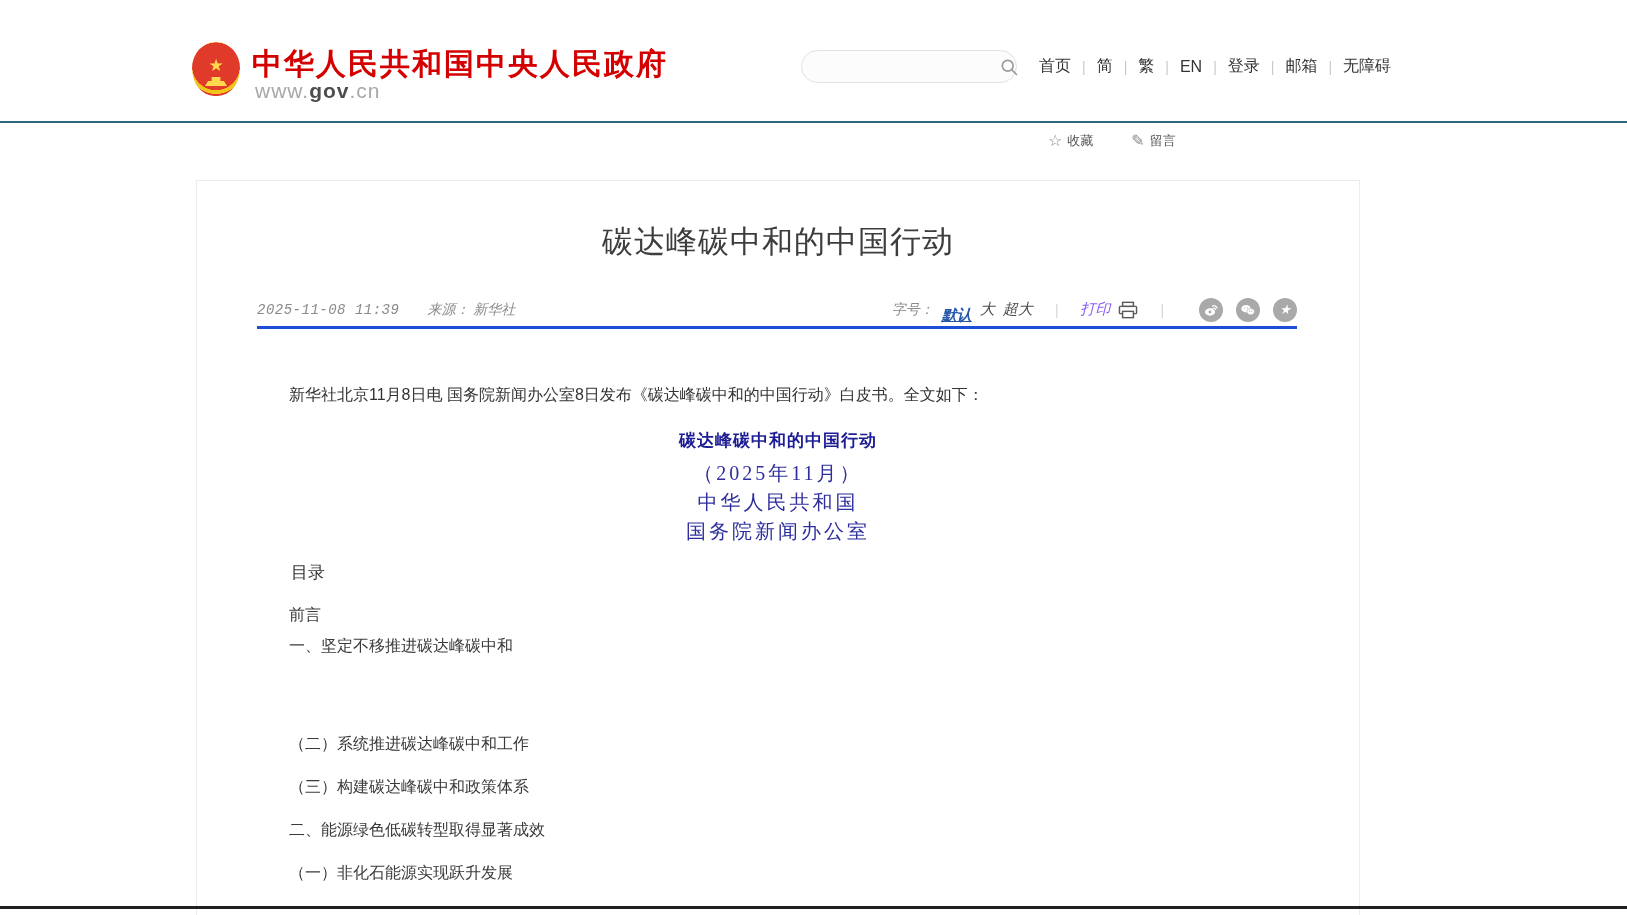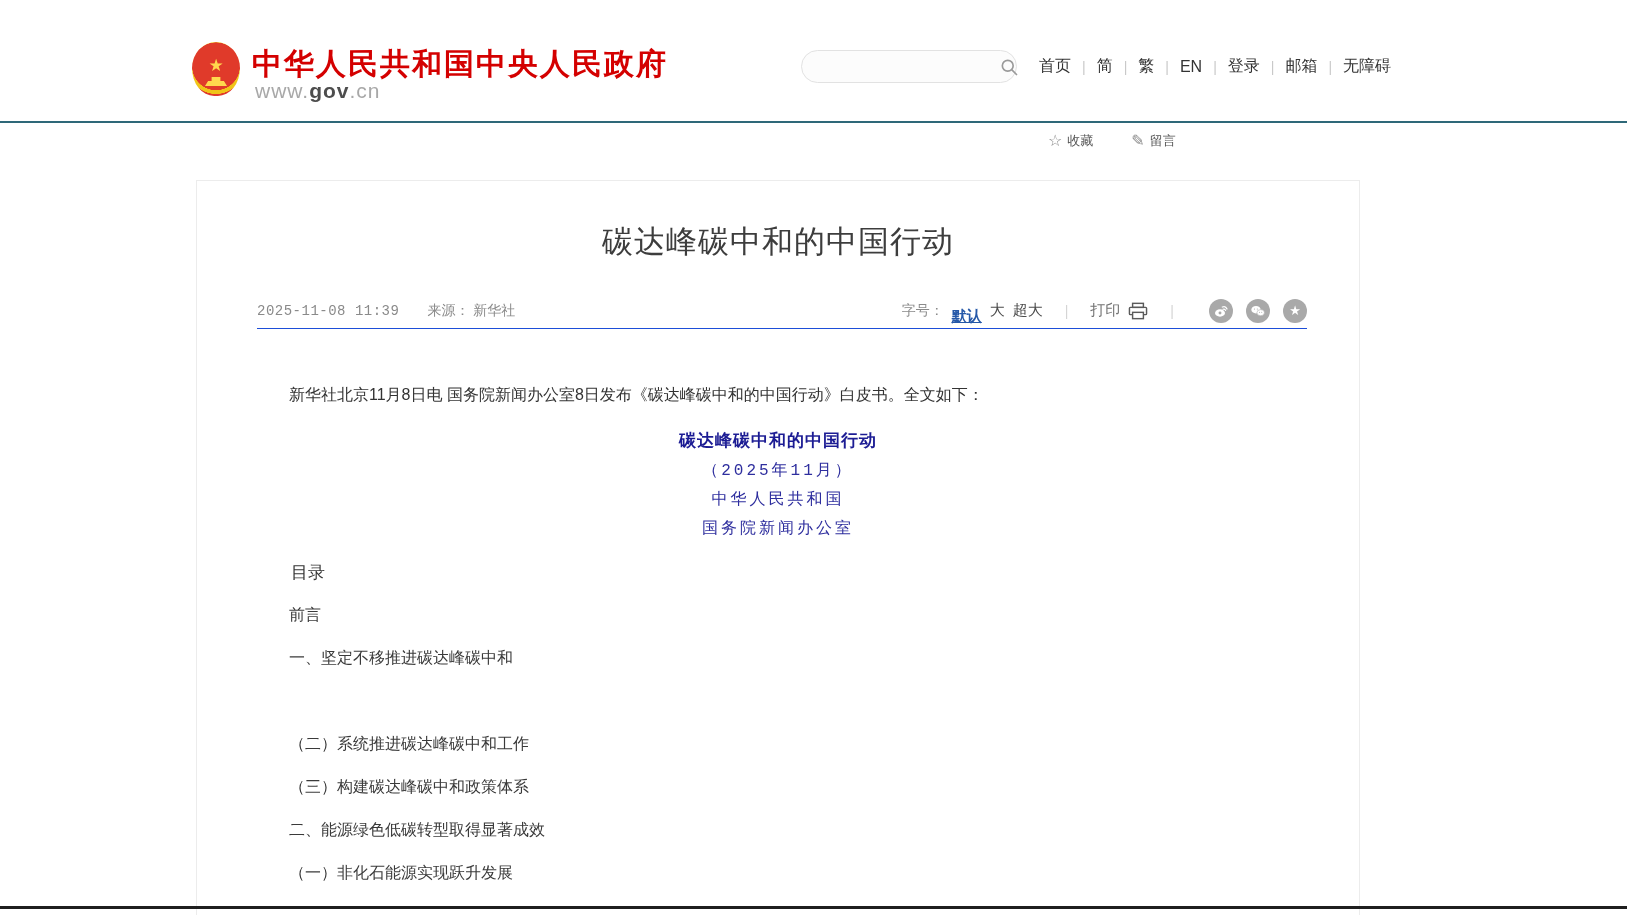--- a/index.html
+++ b/index.html
@@ -39,43 +39,43 @@
            font-size:13px; color:#555; }
   .tools .tool { display:flex; align-items:center; cursor:pointer; margin-right:38px; }
   .tools .tico { font-size:16px; color:#8a8a8a; margin-right:5px; line-height:1; }
 
   
   .content-box { position:absolute; left:196px; top:180px; width:1164px; height:760px;
                  background:#fff; border:1px solid #ececec; }
   .art-title { position:absolute; top:40px; left:0; width:100%; text-align:center;
                font-size:31px; color:#3d3d3d; font-weight:500; letter-spacing:1px; }
 
-  .meta { position:absolute; top:112px; left:60px; right:52px; height:36px;
-          border-bottom:1px solid #1d4ed8; display:flex; align-items:center;
-          font-size:14px; color:#8a8a8a; }
+  .meta { position:absolute; top:112px; left:60px; right:62px; height:36px;
+          border-bottom:3px solid #1d4ed8; display:flex; align-items:center;
+          font-size:14px; color:#8a8a8a;font-style:italic; }
   .meta .date { font-family:"Liberation Mono", monospace; letter-spacing:0.5px; }
   .meta .srcgrp { margin-left:28px; }
   .meta .right { margin-left:auto; display:flex; align-items:center; }
   .fs-label { color:#8a8a8a; }
   .fs-opt { margin-left:8px; cursor:pointer; color:#4c4c4c; font-size:15px; }
   .fs-opt.active { color:#2558a8; font-weight:700; text-decoration:underline;margin-top:12px; }
   .meta .vsep { color:#d5d5d5; margin:0 22px; }
-  .print { display:flex; align-items:center; color:#737373; font-size:15px; cursor:pointer; }
+  .print { display:flex; align-items:center; color:#8b5cf6; font-size:15px; cursor:pointer; }
   .print svg { margin-left:8px; }
   .share { display:flex; align-items:center; }
   .share .bubble { width:24px; height:24px; border-radius:50%; background:#a9a9a9;
                    display:flex; align-items:center; justify-content:center;
                    margin-left:13px; cursor:pointer; color:#fff; }
   .share .bubble svg { display:block; }
   .share .star-glyph { font-size:13px; line-height:1; color:#fff; }
   .para { position:absolute; left:60px; right:62px; font-size:16px; color:#333;
           text-indent:2em; line-height:1.5; }
   .doc-line { position:absolute; left:0; width:100%; text-align:center; }
   .doc-title { font-size:17px; font-weight:700; color:#1c1c94; letter-spacing:1px; }
-  .doc-kai { font-family:Liberation Mono, monospace; font-size:16px; color:#2e2e9e; letter-spacing:3px; }
+  .doc-kai { font-family:Liberation Serif, serif; font-size:20px; color:#2e2e9e; letter-spacing:3px; }
   .toc-head { position:absolute; left:60px; font-size:17px; font-weight:400; color:#333; text-indent:2em; }
   .toc-item { position:absolute; left:60px; right:62px; font-size:16px; color:#3a3a3a; text-indent:2em; }
 
   .bottom-line { position:absolute; top:906px; left:0; width:100%; height:3px; background:#1f1f1f; }
 </style>
 </head>
 <body>
 
 <div class="page">
 
@@ -177,21 +177,21 @@
     <div class="para" style="top:202px">新华社北京11月8日电 国务院新闻办公室8日发布《碳达峰碳中和的中国行动》白皮书。全文如下：</div>
 
     <div class="doc-line doc-title" style="top:248px">碳达峰碳中和的中国行动</div>
     <div class="doc-line doc-kai" style="top:279px">（2025年11月）</div>
     <div class="doc-line doc-kai" style="top:308px">中华人民共和国</div>
     <div class="doc-line doc-kai" style="top:337px">国务院新闻办公室</div>
 
     <div class="toc-head" style="top:380px">目录</div>
 
     <div class="toc-item" style="top:424px">前言</div>
-    <div class="toc-item" style="top:467px">一、坚定不移推进碳达峰碳中和</div>
+    <div class="toc-item" style="top:455px">一、坚定不移推进碳达峰碳中和</div>
     <div class="toc-item" style="top:596px">（三）构建碳达峰碳中和政策体系</div>
     <div class="toc-item" style="top:553px">（二）系统推进碳达峰碳中和工作</div>
     <div class="toc-item" style="top:639px">二、能源绿色低碳转型取得显著成效</div>
     <div class="toc-item" style="top:682px">（一）非化石能源实现跃升发展</div>
   </div>
 
   <div class="bottom-line"></div>
 </div>
 
 </body></html>

